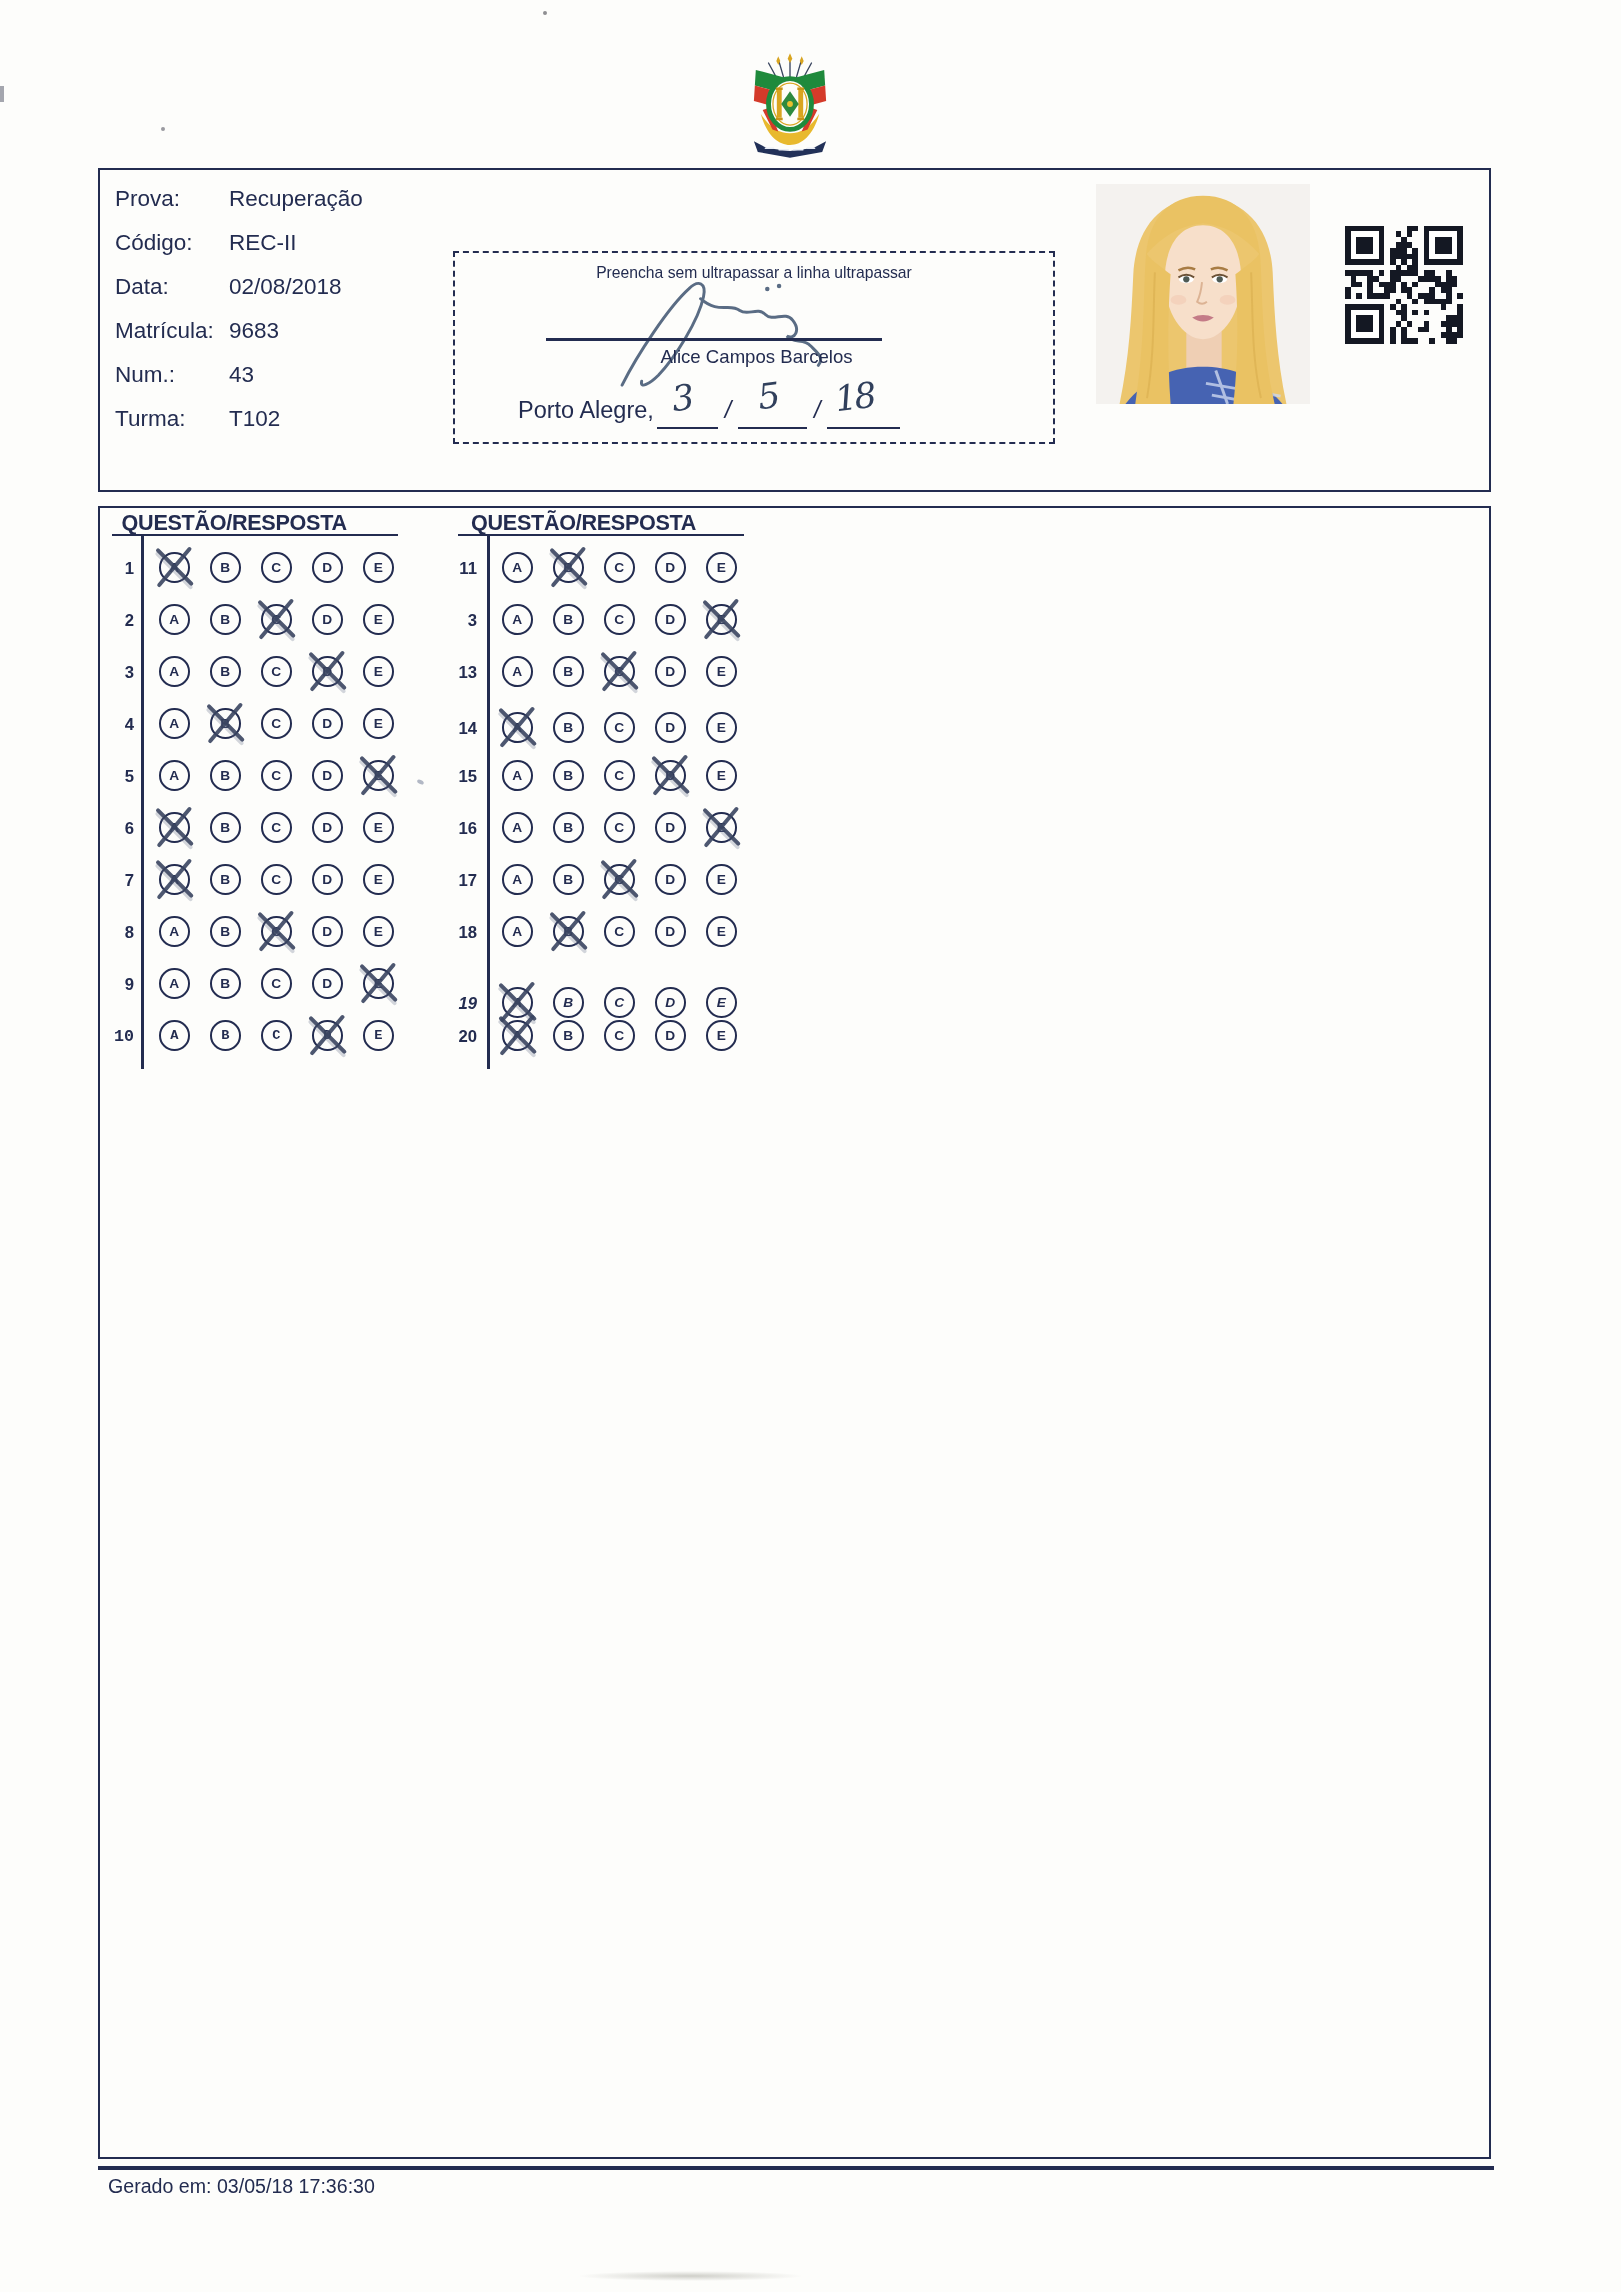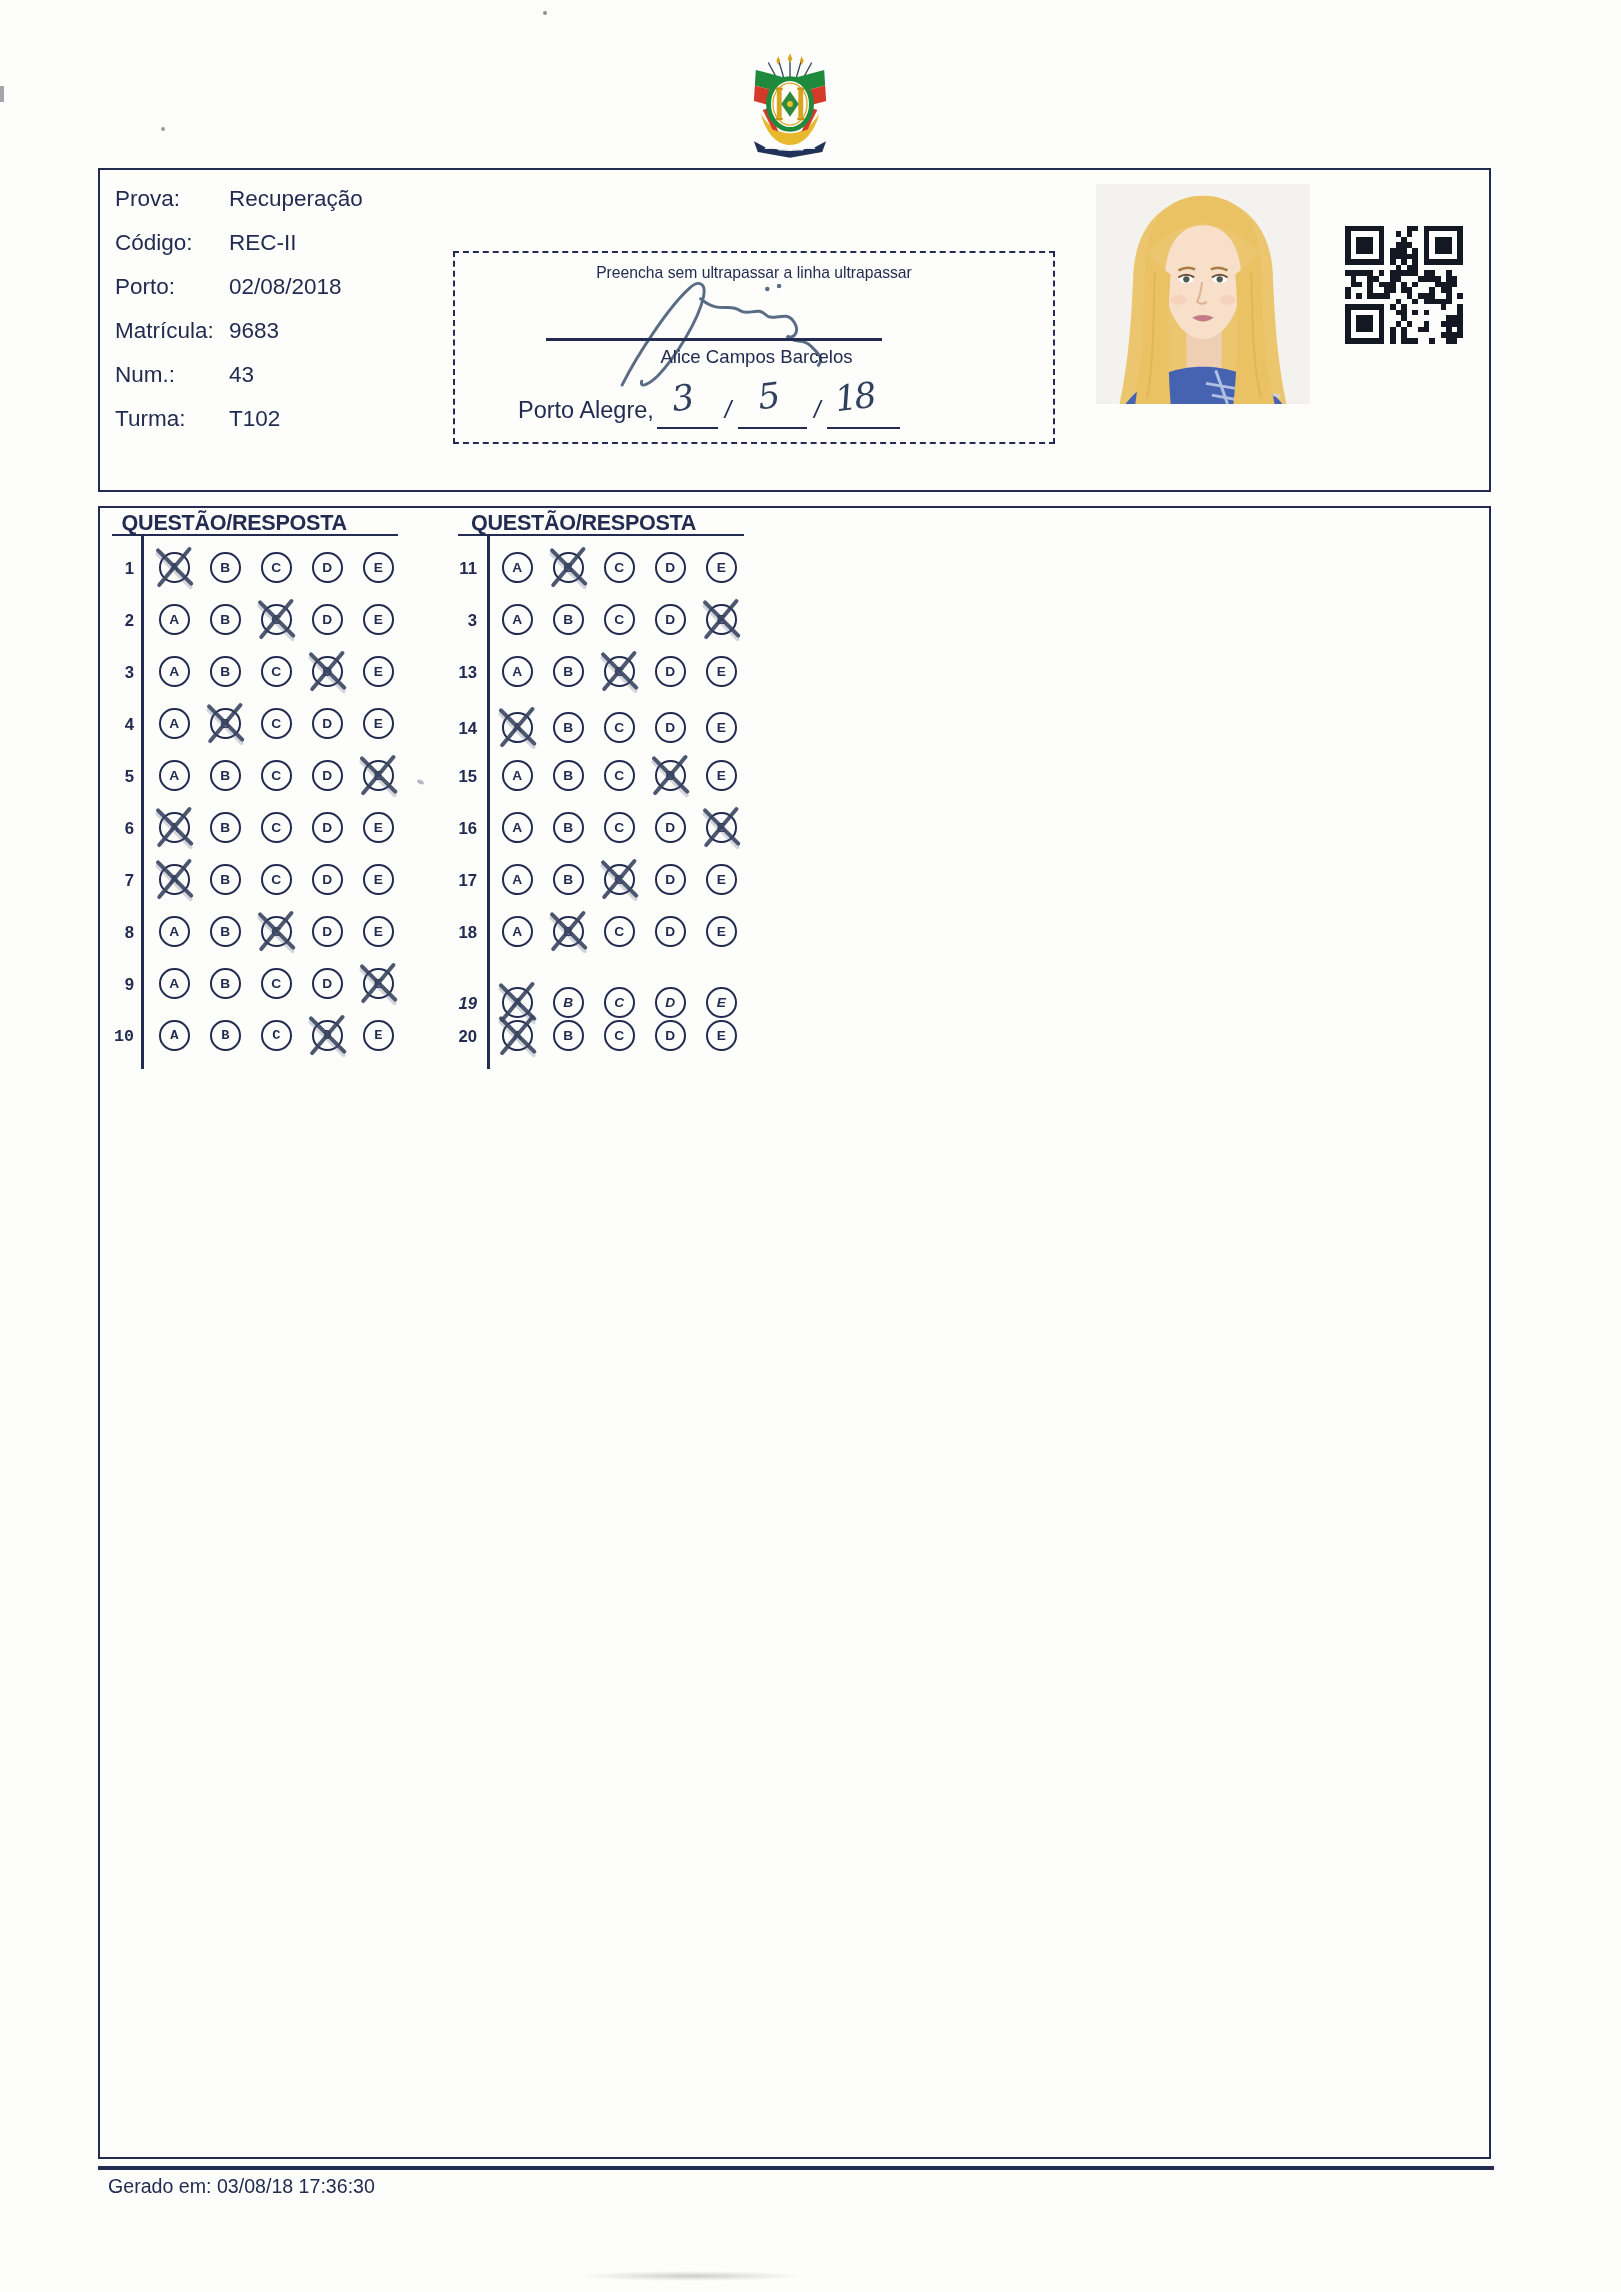--- a/index.html
+++ b/index.html
@@ -127,21 +127,21 @@
       <rect x="45" y="98" width="11" height="1.6" rx="0.8"></rect>
       <rect x="59" y="96.5" width="9" height="1.6" rx="0.8"></rect>
     </g>
   </svg>
 
   <div class="header-box"></div>
 
   <div class="fields" id="fields">
       <div class="field-row"><span class="field-label">Prova:</span><span>Recuperação</span></div>
       <div class="field-row"><span class="field-label">Código:</span><span>REC-II</span></div>
-      <div class="field-row"><span class="field-label">Porto:</span><span>02/08/2018</span></div>
+      <div class="field-row"><span class="field-label">Data:</span><span>02/08/2018</span></div>
       <div class="field-row"><span class="field-label">Matrícula:</span><span>9683</span></div>
       <div class="field-row"><span class="field-label">Num.:</span><span>43</span></div>
       <div class="field-row"><span class="field-label">Turma:</span><span>T102</span></div>
     </div>
 
   <div class="sig-box">
     <div class="sig-instruction">Preencha sem ultrapassar a linha ultrapassar</div>
     <svg class="sig-svg" viewBox="0 0 320 125">
       <g fill="none" stroke="#5a6c84" stroke-width="3" stroke-linecap="round">
         <path d="M 50 112 C 66 80 98 32 118 14 C 128 4 136 8 133 22 C 128 46 104 84 87 102 C 78 111 68 116 70 108"></path>
@@ -706,21 +706,21 @@
         <span class="bubble" style="left: 555px;">
           <span>D</span>
         </span>
         <span class="bubble" style="left: 606px;">
           <span>E</span>
         </span>
       </div>
     </div>
 
   <div class="footer-rule"></div>
-  <div class="footer-text">Gerado em: 03/08/18 17:36:30</div>
+  <div class="footer-text">Gerado em: 03/05/18 17:36:30</div>
 
   <div class="speck speck-a"></div>
   <div class="speck speck-b"></div>
   <div class="speck speck-c"></div>
   <div class="speck speck-d"></div>
   <div class="smudge"></div>
 
 </div>
 
 

